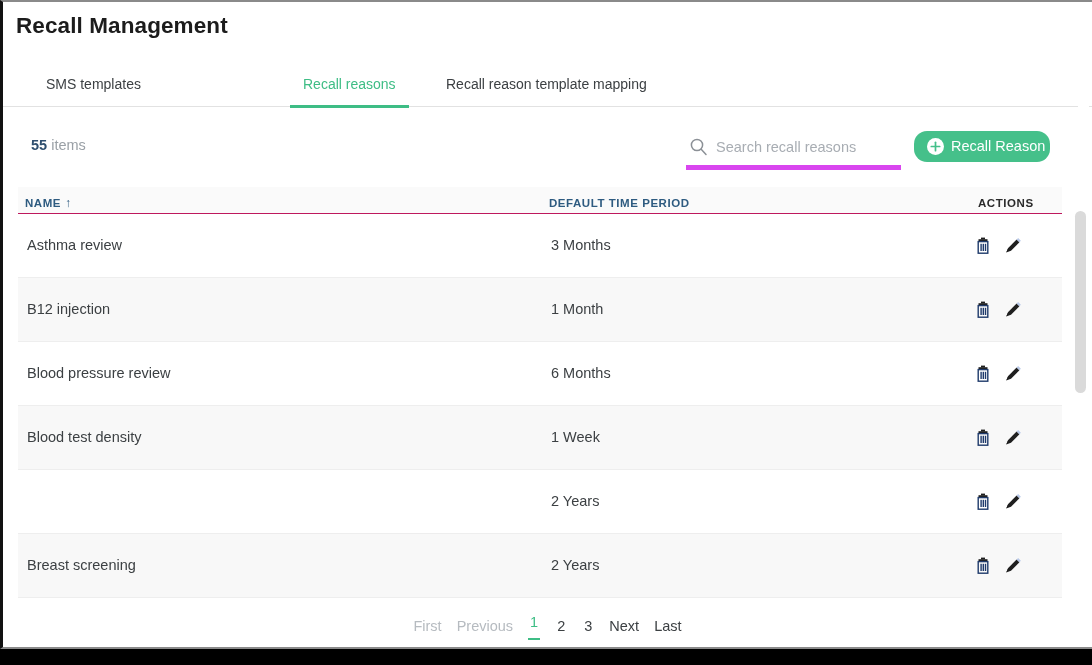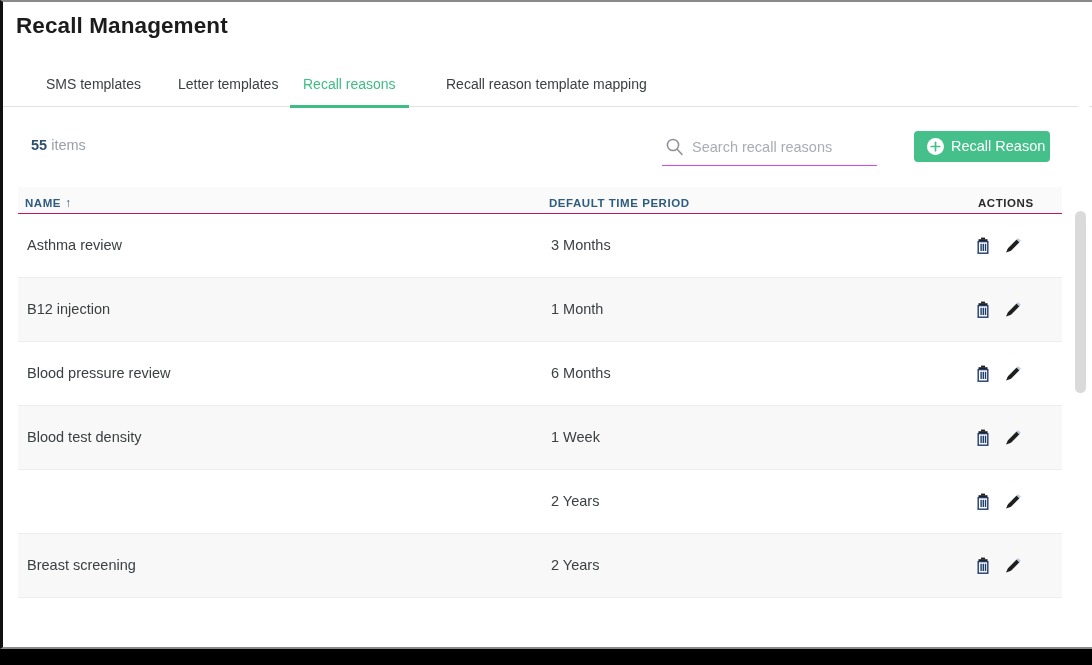--- a/index.html
+++ b/index.html
@@ -82,25 +82,25 @@
     font-size: 14.5px;
     color: #9aa0a6;
   }
   .items-count .num {
     font-weight: bold;
     color: #2f4f6f;
   }
 
   .search-wrap {
     position: absolute;
-    left: 659px;
+    left: 683px;
     top: 25px;
     width: 215px;
     height: 33px;
-    border-bottom: 1px solid #d946ef;
+    border-bottom: 5px solid #d946ef;
   }
   .search-icon {
     position: absolute;
     left: 3px;
     top: 5px;
     width: 19px;
     height: 19px;
   }
   .search-input {
     position: absolute;
@@ -118,21 +118,21 @@
   .search-input::placeholder { color: #a8adb3; }
 
   .add-btn {
     position: absolute;
     left: 911px;
     top: 129px;
     width: 136px;
     height: 31px;
     background: #45c08a;
     border: 0;
-    border-radius: 4px;
+    border-radius: 13px;
     color: #ffffff;
     font-family: "Liberation Sans", sans-serif;
     font-size: 14.5px;
     cursor: pointer;
     text-align: left;
     padding: 0;
   }
   .add-btn .plus-icon {
     position: absolute;
     left: 13px;
@@ -263,23 +263,20 @@
 </head>
 <body>
 
 <div class="app-frame">
 
   <div class="page-title">Recall Management</div>
 
   <div class="tabbar">
     <div class="tab tab-sms">
       <span>SMS templates</span>
-    </div>
-    <div class="tab tab-letter">
-      <span>Letter templates</span>
     </div>
     <div class="tab tab-reasons active">
       <span>Recall reasons</span>
     </div>
     <div class="tab tab-mapping">
       <span>Recall reason template mapping</span>
     </div>
   </div>
 
   <div class="toolbar">
@@ -460,18 +457,27 @@
           <svg width="20" height="20" viewBox="0 0 20 20">
             <path d="M3.2 16.6 L5.2 11.9 L13.6 3.5 L16.4 6.3 L8 14.7 Z" fill="#1f1f1f"></path>
             <path d="M13.6 3.5 L15.1 2.0 L17.9 4.8 L16.4 6.3 Z" fill="#b9c9e8"></path>
             <path d="M3.2 16.6 L5.2 11.9 L6.4 13.2 Z" fill="#1f1f1f"></path>
           </svg>
         </button>
       </div>
     </div>
   </div>
 
+  <div class="pagination">
+    <span class="pg disabled">First</span>
+    <span class="pg disabled">Previous</span>
+    <span class="pg num current">1</span>
+    <span class="pg num">2</span>
+    <span class="pg num">3</span>
+    <span class="pg">Next</span>
+    <span class="pg">Last</span>
+  </div>
 
   <div class="scrollbar-track">
     <div class="scrollbar-thumb"></div>
   </div>
 
 </div>
 
 </body></html>

